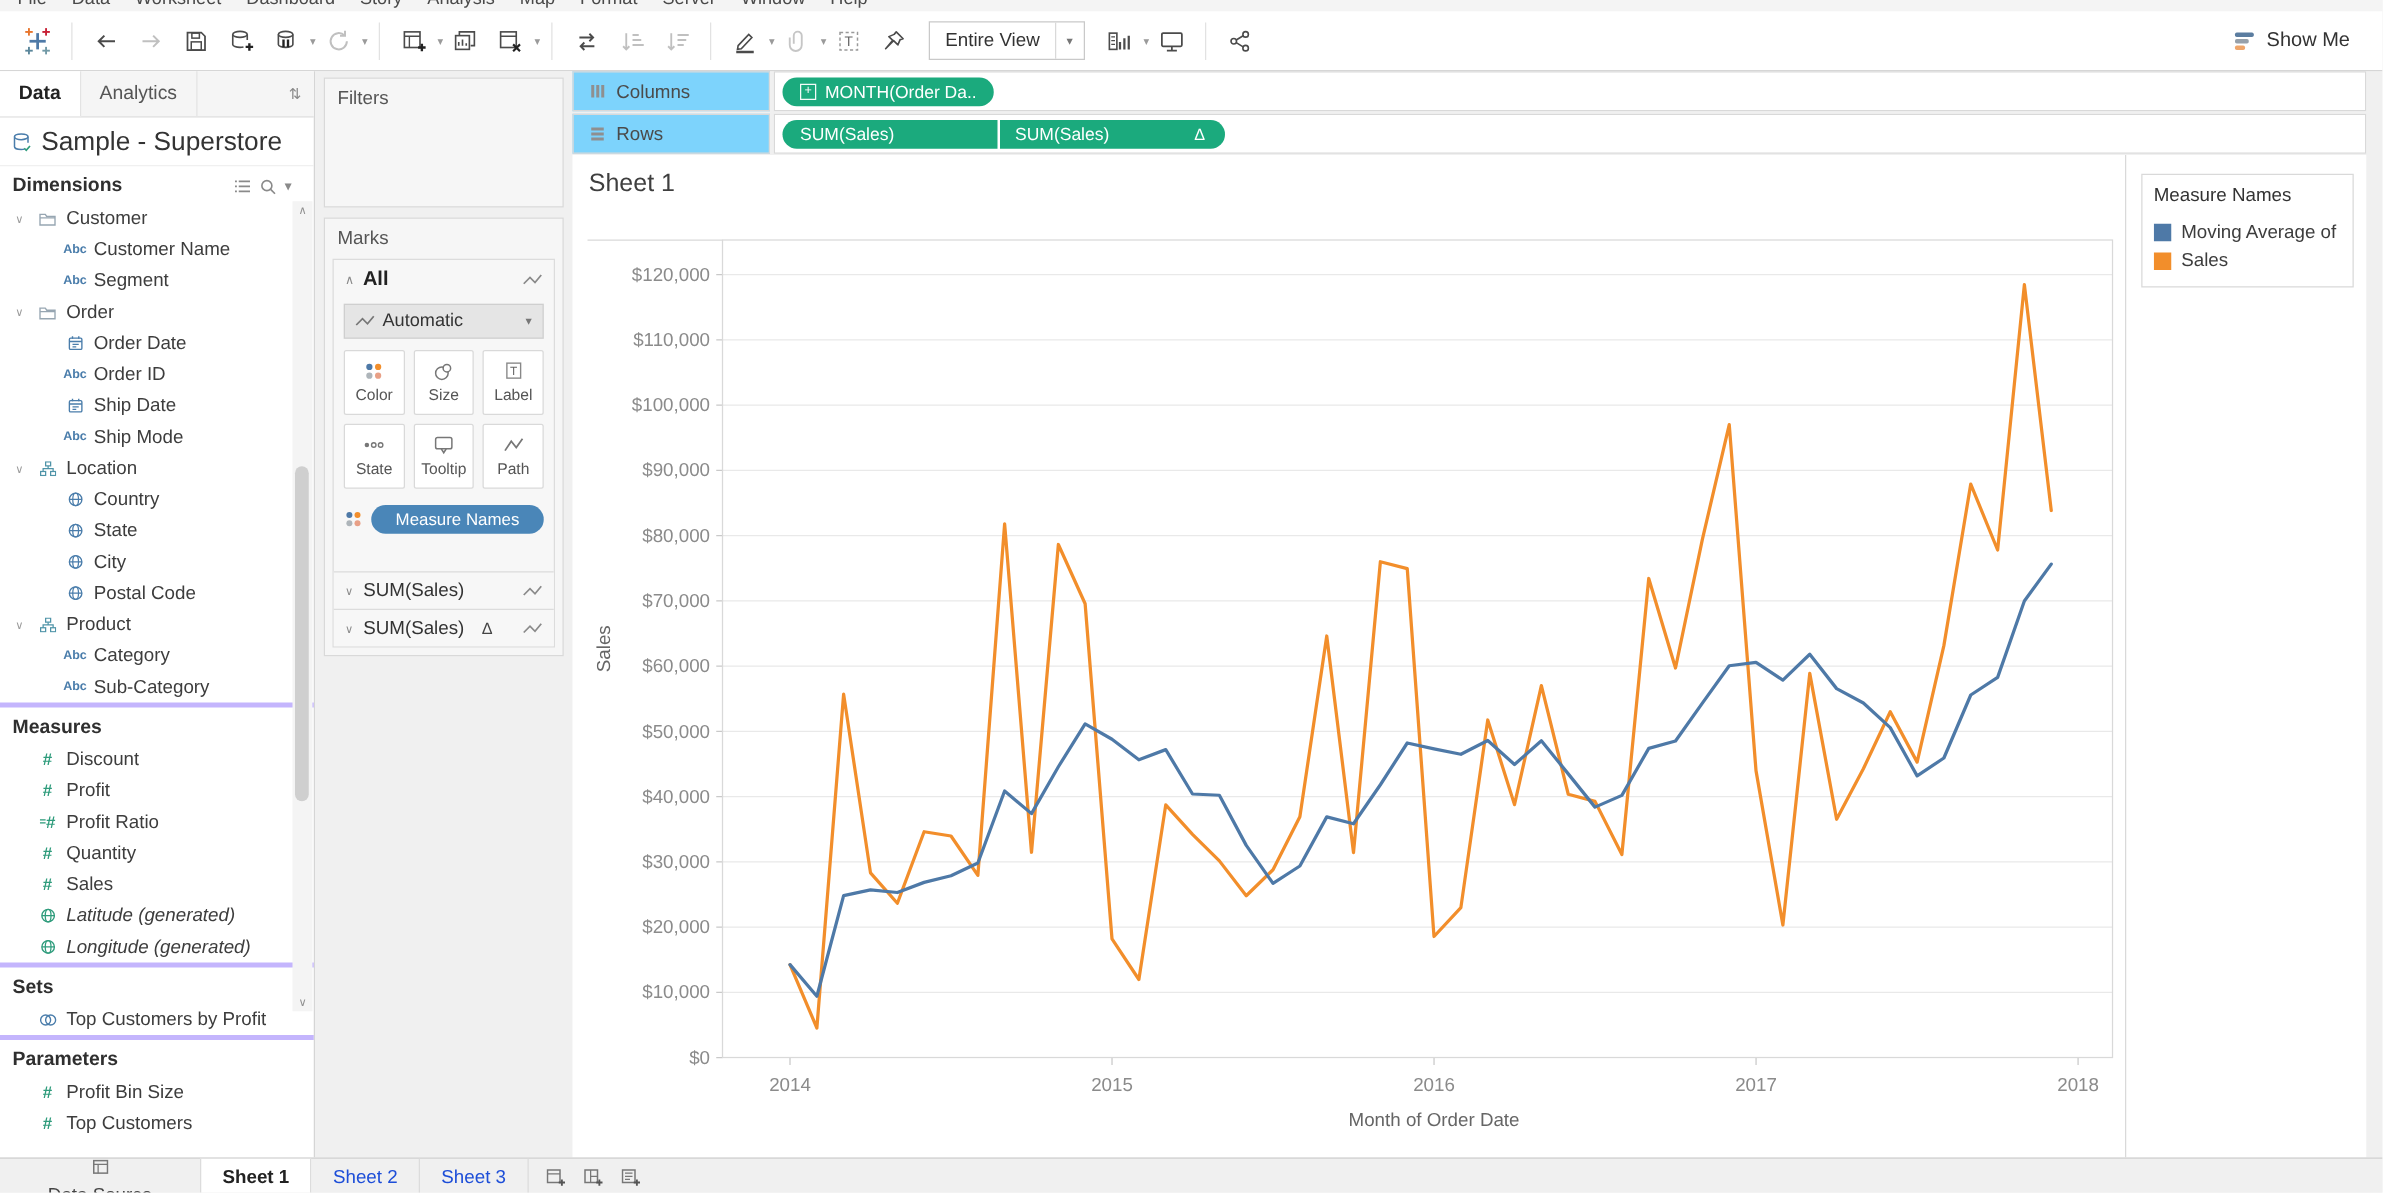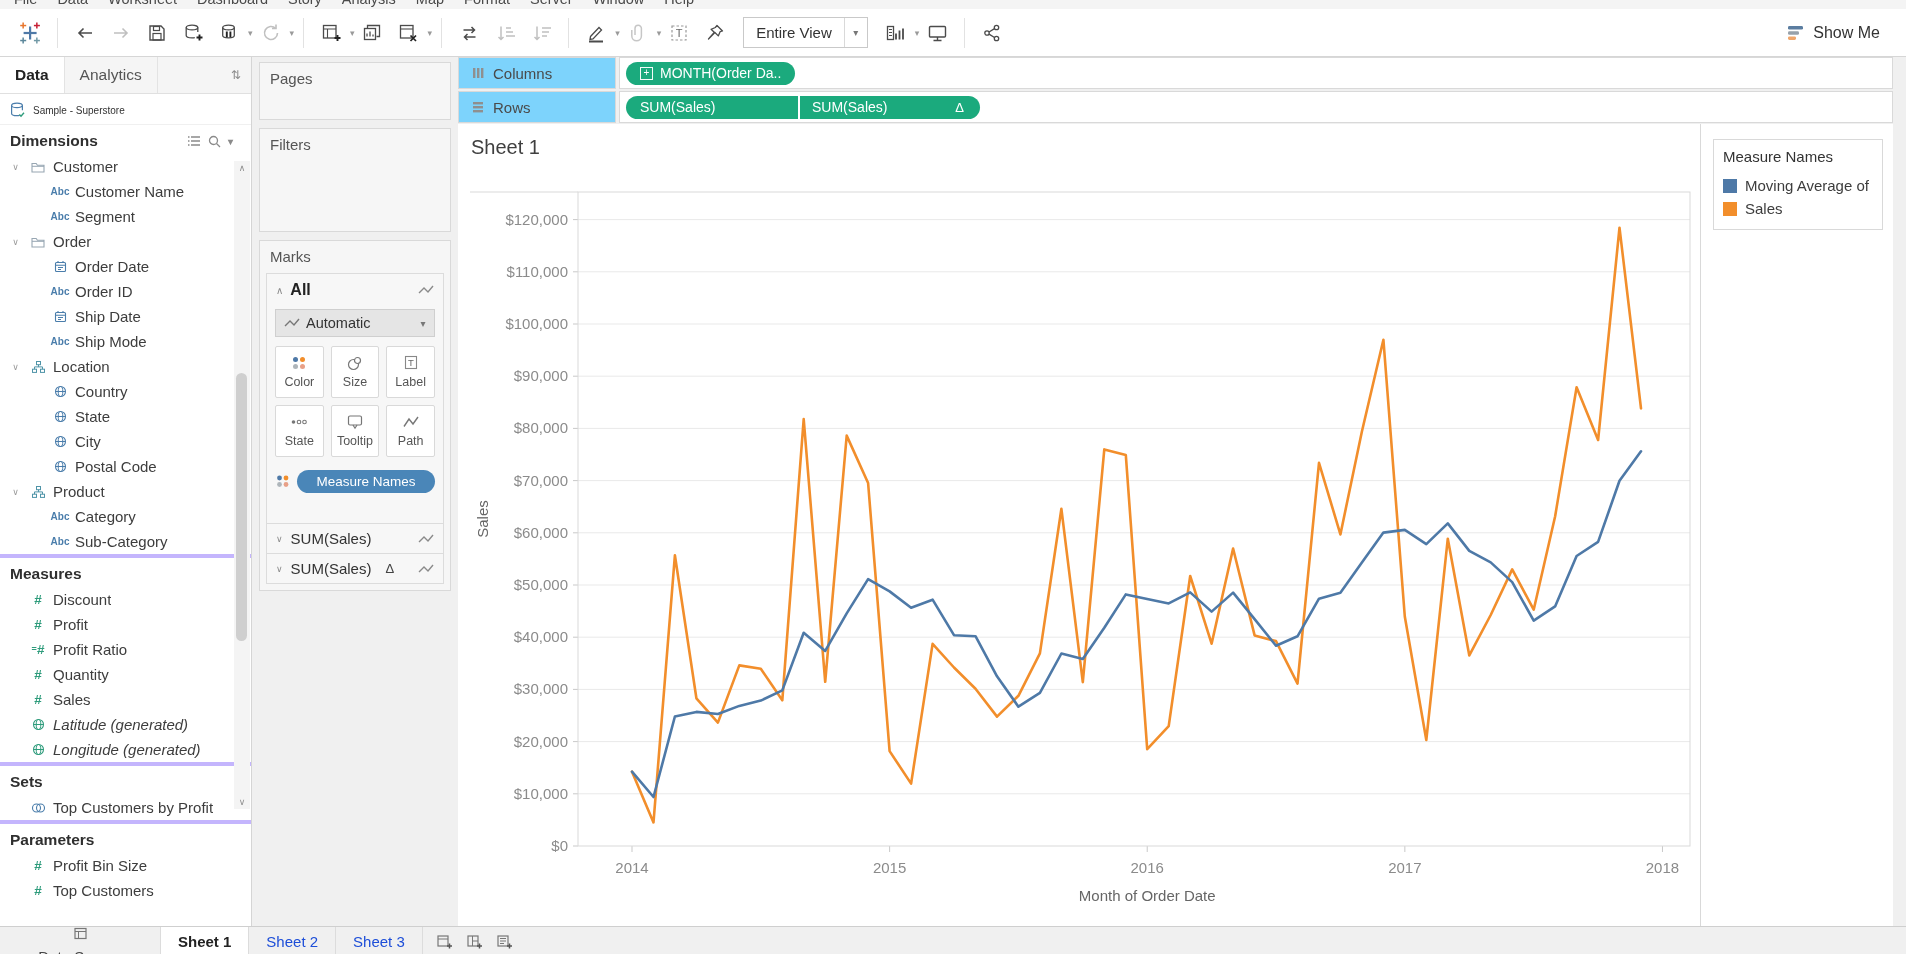--- a/index.html
+++ b/index.html
@@ -20,21 +20,21 @@
   .ev .lbl{padding:0 12px;font-size:15px;color:#333;}
   .ev .ev-caret{border-left:1px solid #d9d9d9;width:22px;height:100%;display:flex;align-items:center;justify-content:center;font-size:10px;color:#777;}
   #showme{margin-left:auto;display:flex;align-items:flex-end;gap:7px;font-size:16px;color:#333;padding-right:14px;}
   
   #datapane{position:absolute;top:57px;left:0;width:252px;height:869px;background:#fff;
             border-right:1px solid #d5d5d5;box-sizing:border-box;}
   .dp-tabs{display:flex;height:36px;border-bottom:1px solid #e0e0e0;align-items:stretch;background:#f5f5f5;}
   .dp-tab{padding:0 15px;display:flex;align-items:center;font-size:15.5px;color:#555;border-right:1px solid #e3e3e3;}
   .dp-tab.active{background:#fff;font-weight:bold;color:#222;}
   .dp-tabs .sorticon{margin-left:auto;color:#8a8a8a;font-size:12px;display:flex;align-items:center;padding:0 10px;}
-  .conn{display:flex;align-items:center;gap:8px;padding:8px 10px 6px;font-size:10px;color:#333;border-bottom:1px solid #f0f0f0;}
+  .conn{display:flex;align-items:center;gap:8px;padding:8px 10px 6px;font-size:21px;color:#333;border-bottom:1px solid #f0f0f0;}
   .pane-h{font-weight:bold;font-size:15.5px;color:#2f2f2f;padding:7px 10px 4px;display:flex;align-items:center;}
   .pane-h .hicons{margin-left:auto;display:flex;align-items:center;gap:7px;padding-right:8px;color:#8a8a8a;}
   .sect{border-top:4px solid #c4b5fd;}
   .field-row{display:flex;align-items:center;height:25px;padding-left:8px;font-size:15px;color:#3d3d3d;}
   .field-row .chev{width:15px;font-size:9px;color:#9a9a9a;text-align:center;flex:none;}
   .field-row .fic{width:30px;flex:none;display:flex;align-items:center;justify-content:center;}
   .field-row.ind1{padding-left:30px;}
   .field-row .flabel{white-space:nowrap;overflow:hidden;}
   .field-row .flabel.it{font-style:italic;}
   .ic-abc{font-size:10px;font-weight:bold;color:#4a7dab;}
@@ -596,23 +596,20 @@
       </div>
     </div>
   <div class="vscroll">
     <span class="arr" style="top:2px;">∧</span>
     <div class="vthumb"></div>
     <span class="arr" style="bottom:2px;">∨</span>
   </div>
 </div>
 
 <div id="cardscol">
-  <div class="card" style="height:58px;">
-    <div class="card-label">Pages</div>
-  </div>
   <div class="card" style="height:104px;">
     <div class="card-label">Filters</div>
   </div>
   <div class="card">
     <div class="card-label">Marks</div>
     <div class="all-box">
       <div class="all-h">
         <span class="chev">∧</span>
         <b>All</b>
         <span class="mk-line">

